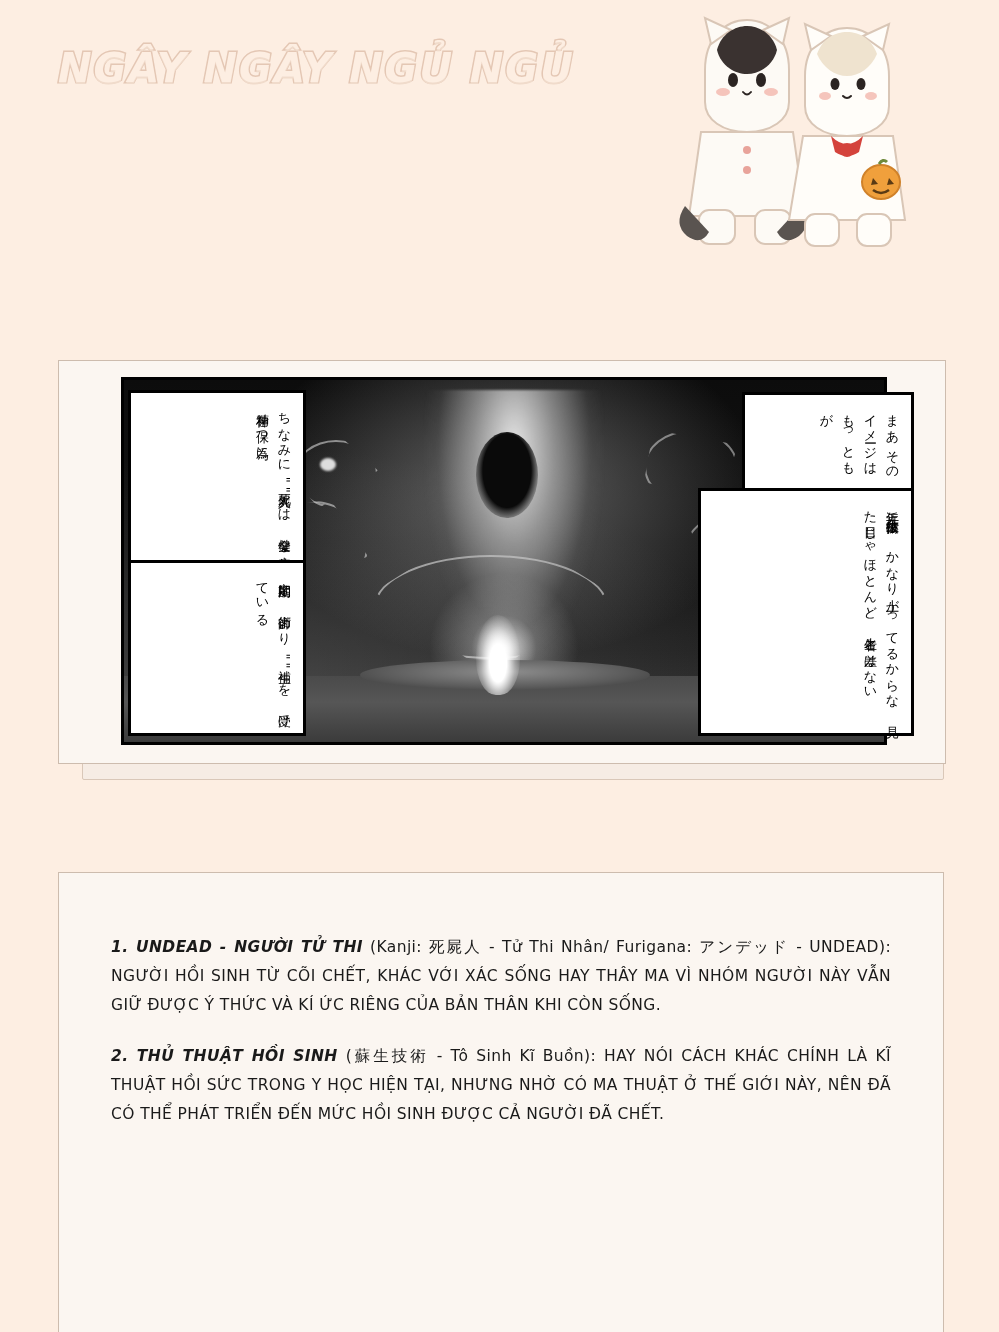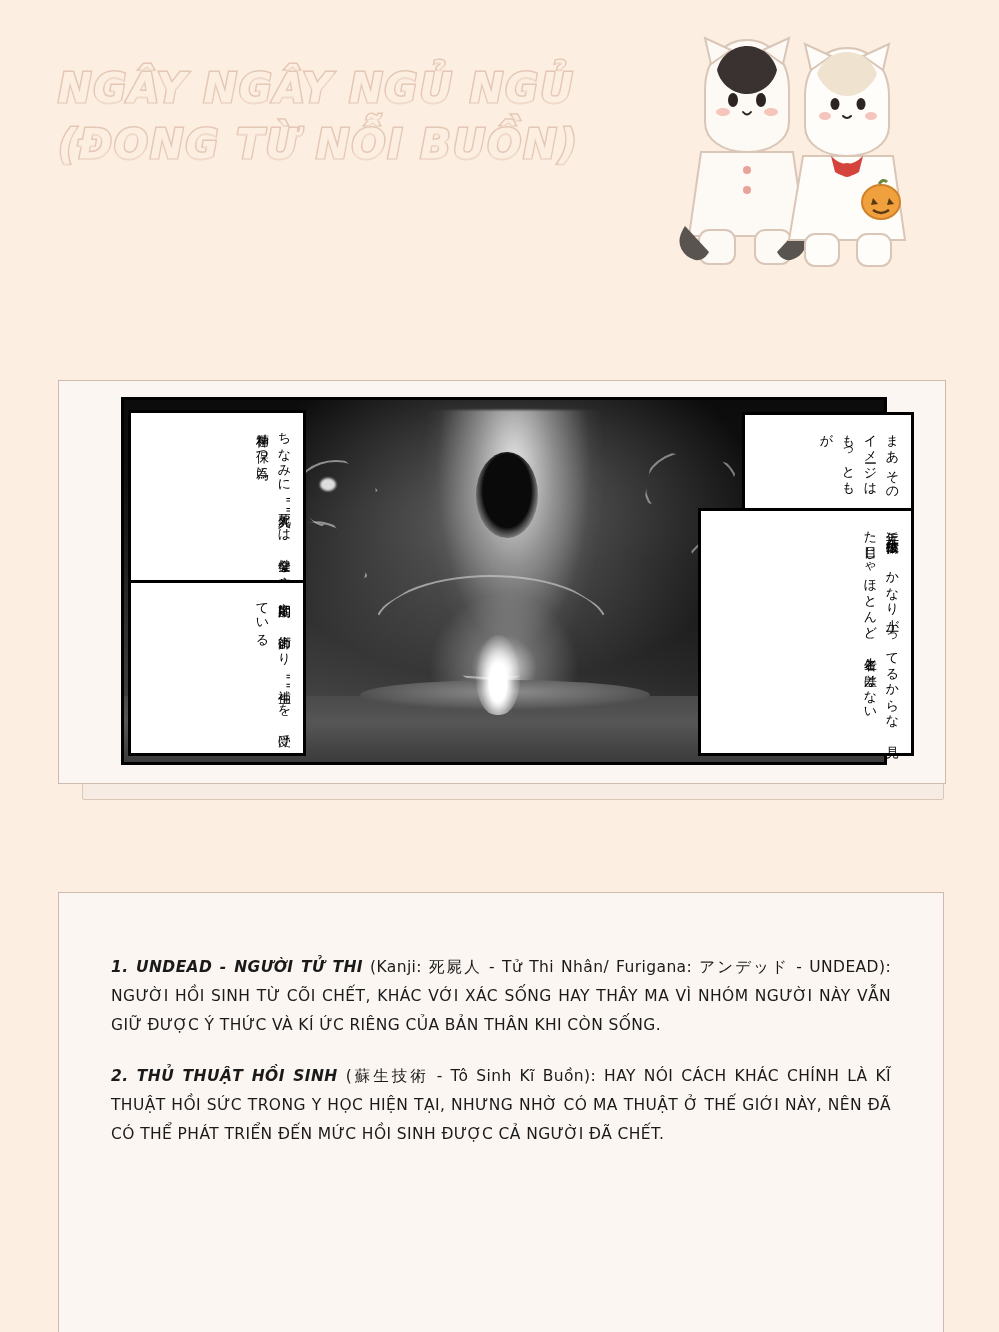--- a/index.html
+++ b/index.html
@@ -3,21 +3,21 @@
 <meta charset="utf-8">
 <style>
   html,body{margin:0;padding:0;}
   body{
     width:999px;height:1332px;
     background:#fdeee2;
     font-family:"DejaVu Sans", sans-serif;
     position:relative;
     overflow:hidden;
   }
-  .page{position:absolute;inset:0;margin-top:20px;}
+  .page{position:absolute;inset:0;}
 
   
   .header{position:absolute;left:0;top:0;width:999px;height:280px;}
   .title-block{position:absolute;left:58px;top:40px;width:600px;}
   .title-line{
     font-family:"DejaVu Sans", sans-serif;
     font-weight:bold;
     font-style:italic;
     font-size:40px;
     letter-spacing:2px;
@@ -147,21 +147,20 @@
   .watermark .vn{font-size:20px;}
 </style>
 </head>
 <body>
 
 <div class="page">
 
   <div class="header">
     <div class="title-block">
       <div class="title-line">Ngây Ngây Ngủ Ngủ</div>
-      <div class="title-line">(Đong Từ Nỗi Buồn)</div>
     </div>
 
     <div class="mascots">
       <svg class="mascot-svg" width="290" height="250" viewBox="0 0 290 250" xmlns="http://www.w3.org/2000/svg">
 
         <g>
           <path d="M50 60 C50 28 70 10 92 10 C114 10 134 28 134 60 L134 92 C134 110 116 122 92 122 C68 122 50 110 50 92 Z" fill="#fdfaf5" stroke="#d9c6b6" stroke-width="2"></path>
           <path d="M56 34 L50 8 L76 20 Z" fill="#fdfaf5" stroke="#d9c6b6" stroke-width="2"></path>
           <path d="M128 34 L134 8 L108 20 Z" fill="#fdfaf5" stroke="#d9c6b6" stroke-width="2"></path>
           <path d="M62 40 C66 24 80 16 92 16 C104 16 118 24 122 40 C118 56 104 64 92 64 C80 64 66 56 62 40 Z" fill="#3a3230"></path>

